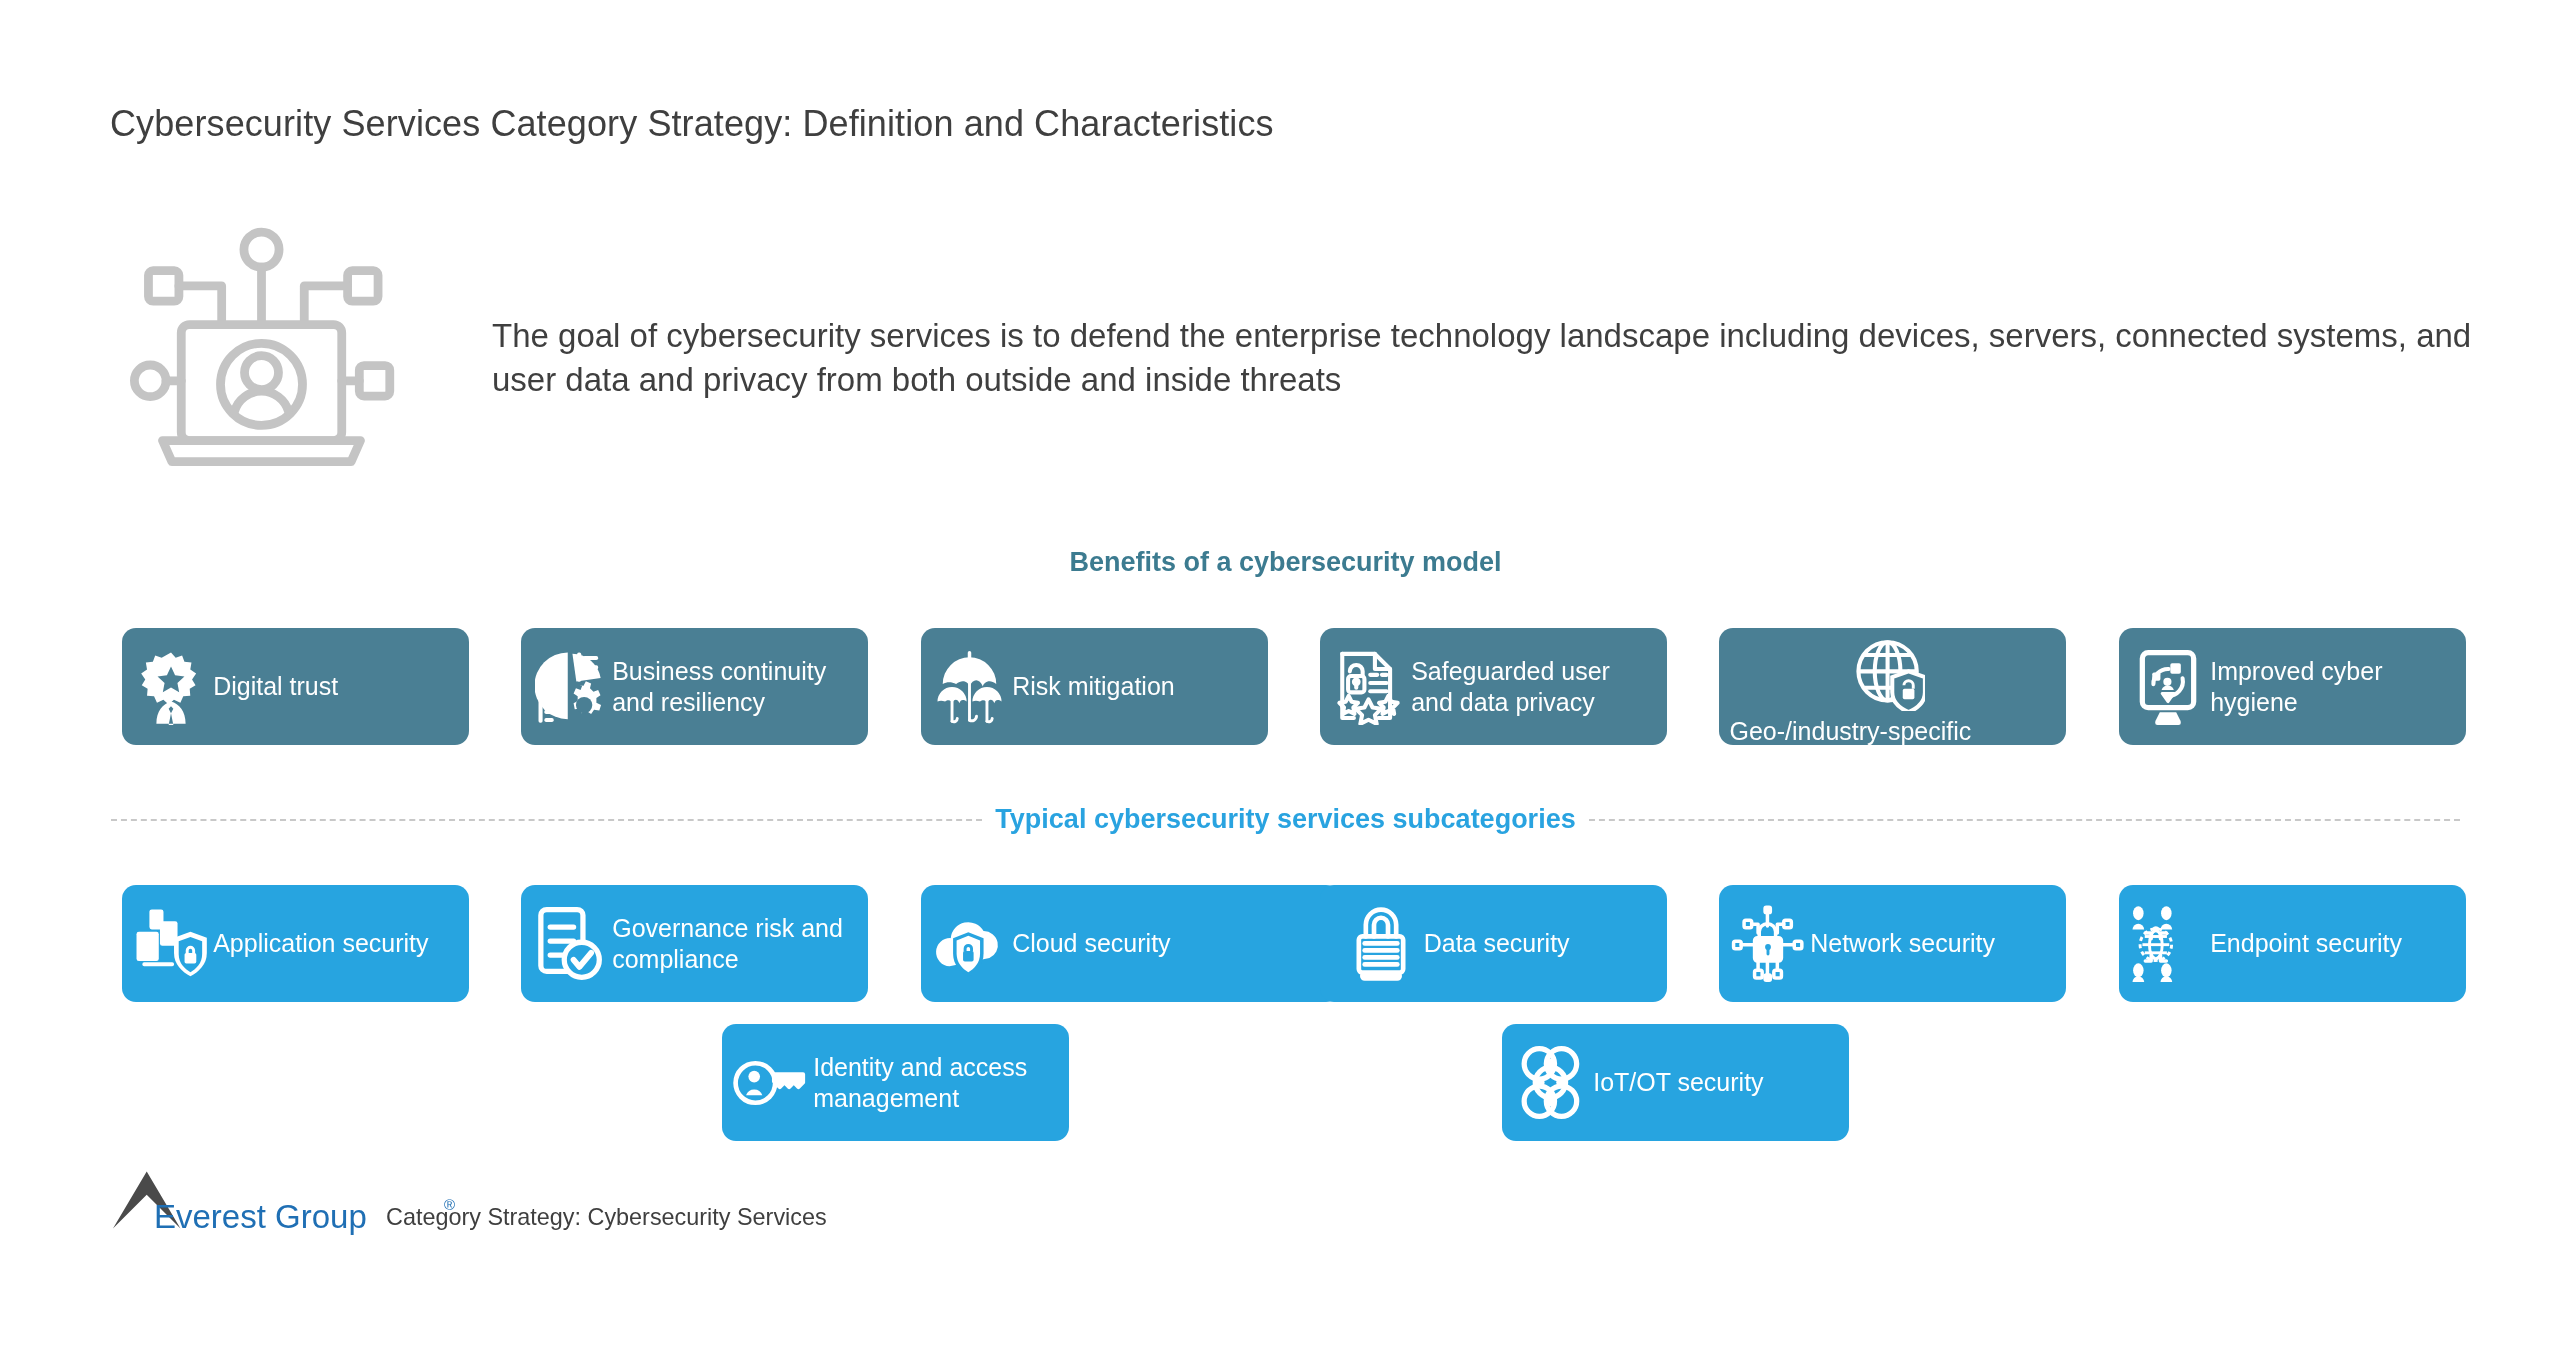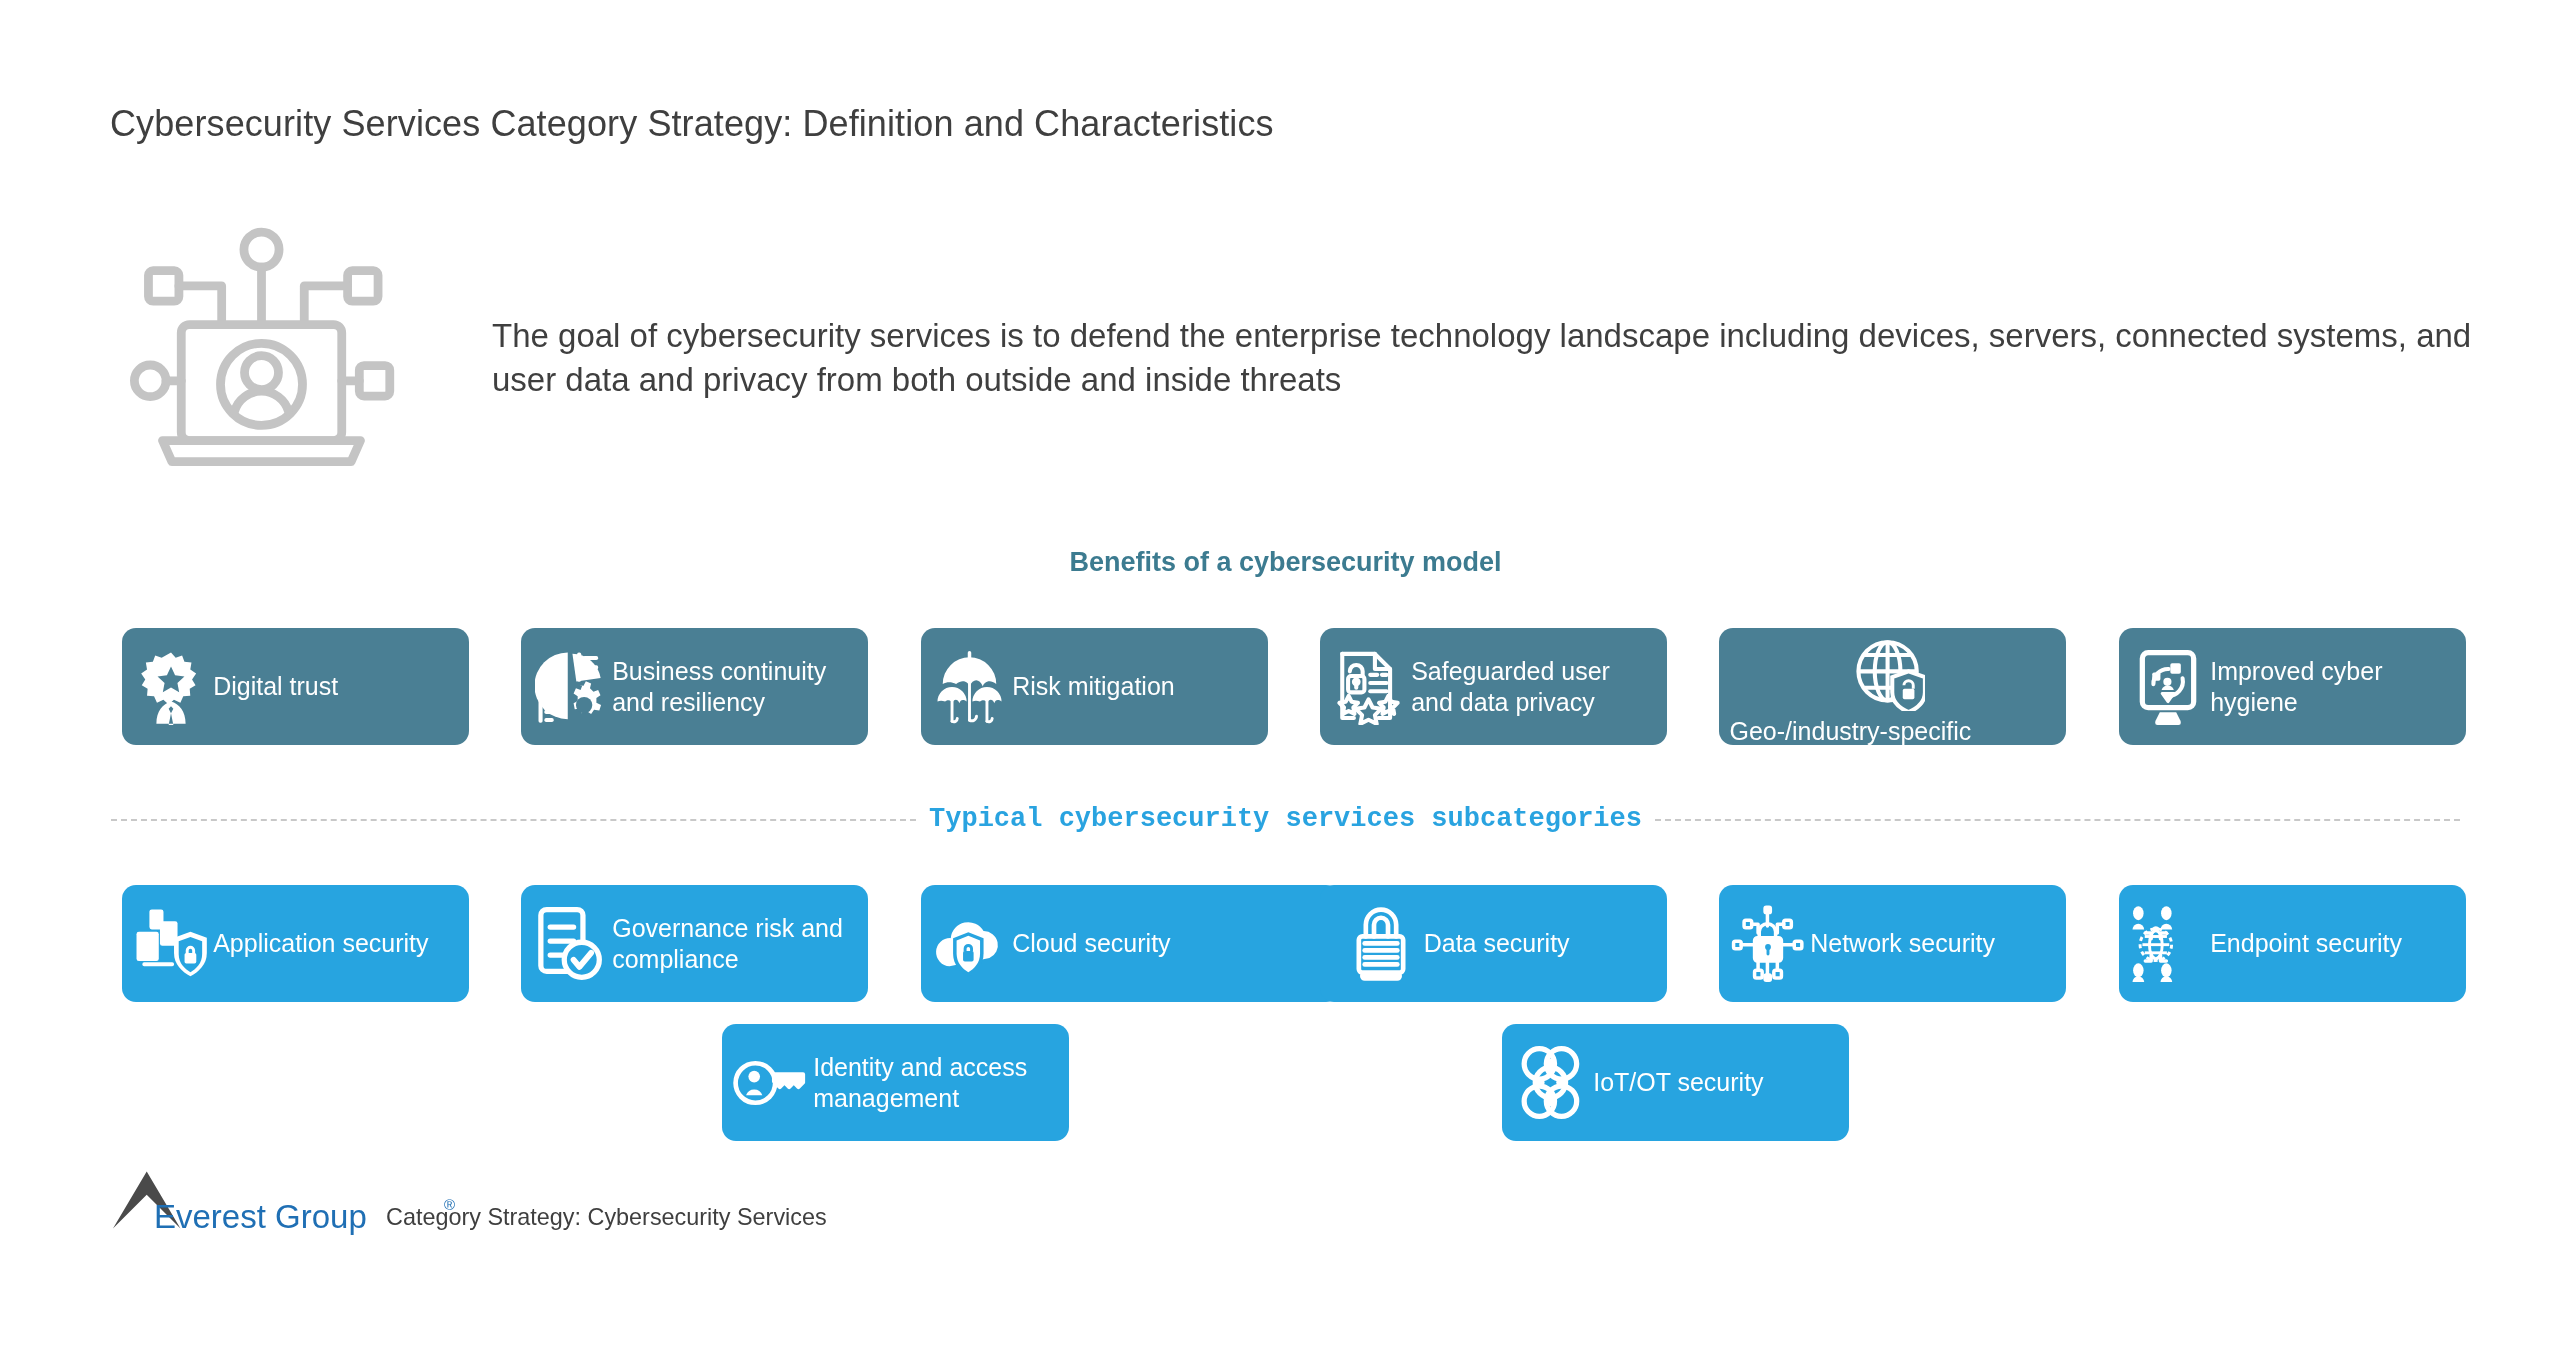--- a/index.html
+++ b/index.html
@@ -75,21 +75,21 @@
   .divider .caption {
     flex: 0 0 auto;
     padding: 0 13px;
     font-size: 27px;
     font-weight: bold;
     white-space: nowrap;
     line-height: 1;
   }
   .divider.benefits { top: 545px; flex-direction: column; }
   .divider.benefits .caption { color: #3c7b90; }
-  .divider.subcats { top: 802px; font-family: Liberation Mono, monospace; }
+  .divider.subcats { top: 802px; }
   .divider.subcats .caption { color: #29a3e0; }
 
   
   .card {
     position: absolute;
     display: flex;
     align-items: center;
     border-radius: 14px;
     padding: 0 10.5px;
     height: 117px;

